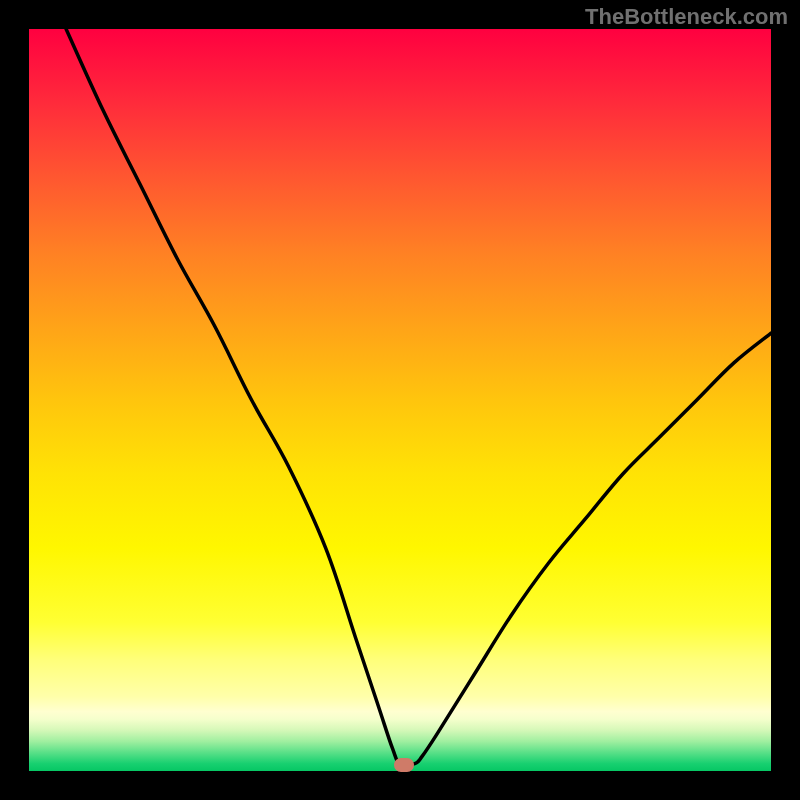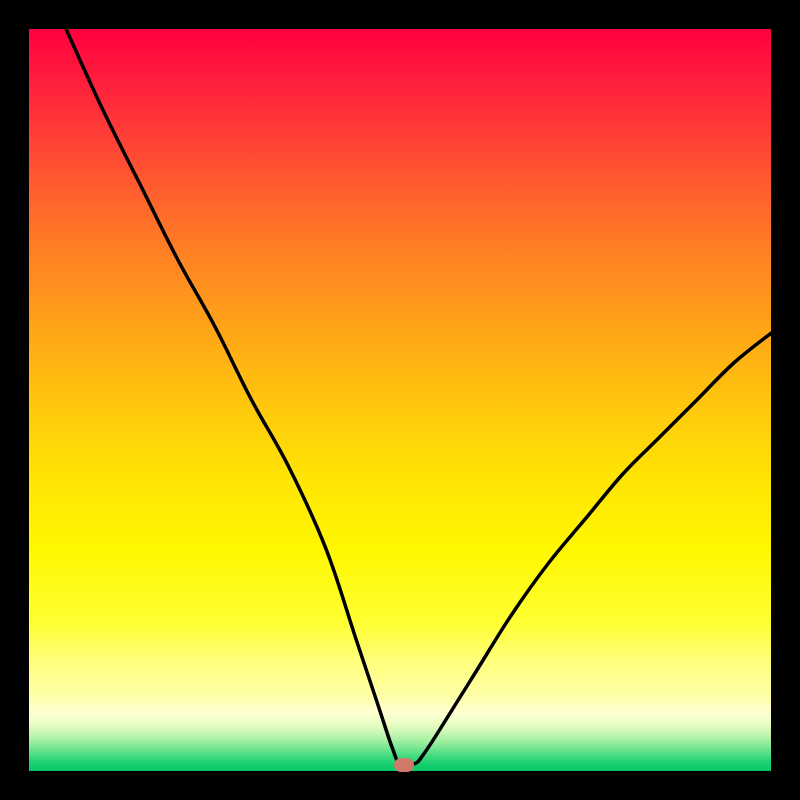--- a/index.html
+++ b/index.html
@@ -61,20 +61,21 @@
     width: 20px;
     height: 14px;
     background: #cf7b68;
     border-radius: 7px;
   }
 </style>
 </head>
 <body>
 
 <div class="outer">
+  <div class="attribution">TheBottleneck.com</div>
 
   <div class="plot-area">
     <div class="gradient-bg"></div>
     <svg class="curve" width="742" height="742" viewBox="0 0 742 742">
       <path id="curve-path" fill="none" stroke="#000" stroke-width="3.5" stroke-linejoin="round" stroke-linecap="round" d="M 37.10 0.00 C 43.78 14.69, 60.84 53.57, 74.20 81.62 C 87.56 109.67, 97.94 129.11, 111.30 155.82 C 124.66 182.53, 135.04 204.64, 148.40 230.02 C 161.76 255.40, 172.14 271.42, 185.50 296.80 C 198.86 322.18, 209.24 345.62, 222.60 371.00 C 235.96 396.38, 246.34 411.07, 259.70 437.78 C 273.06 464.49, 284.78 488.68, 296.80 519.40 C 308.82 550.12, 317.13 580.39, 326.48 608.44 C 335.83 636.49, 342.06 655.19, 348.74 675.22 C 355.42 695.25, 359.57 709.06, 363.58 719.74 C 367.59 730.42, 366.99 731.91, 371.00 734.58 C 375.01 737.25, 381.83 735.92, 385.84 734.58 C 389.85 733.24, 389.25 732.50, 393.26 727.16 C 397.27 721.82, 398.75 719.59, 408.10 704.90 C 417.45 690.21, 431.84 666.91, 445.20 645.54 C 458.56 624.17, 468.94 606.21, 482.30 586.18 C 495.66 566.15, 506.04 551.60, 519.40 534.24 C 532.76 516.88, 543.14 505.75, 556.50 489.72 C 569.86 473.69, 580.24 459.89, 593.60 445.20 C 606.96 430.51, 617.34 421.46, 630.70 408.10 C 644.06 394.74, 654.44 384.36, 667.80 371.00 C 681.16 357.64, 691.54 345.92, 704.90 333.90 C 718.26 321.88, 735.32 309.56, 742.00 304.22"></path>
     </svg>
     <div id="marker" class="marker" style="left: 364.71px; top: 729.064px;"></div>
   </div>
 </div>
 

